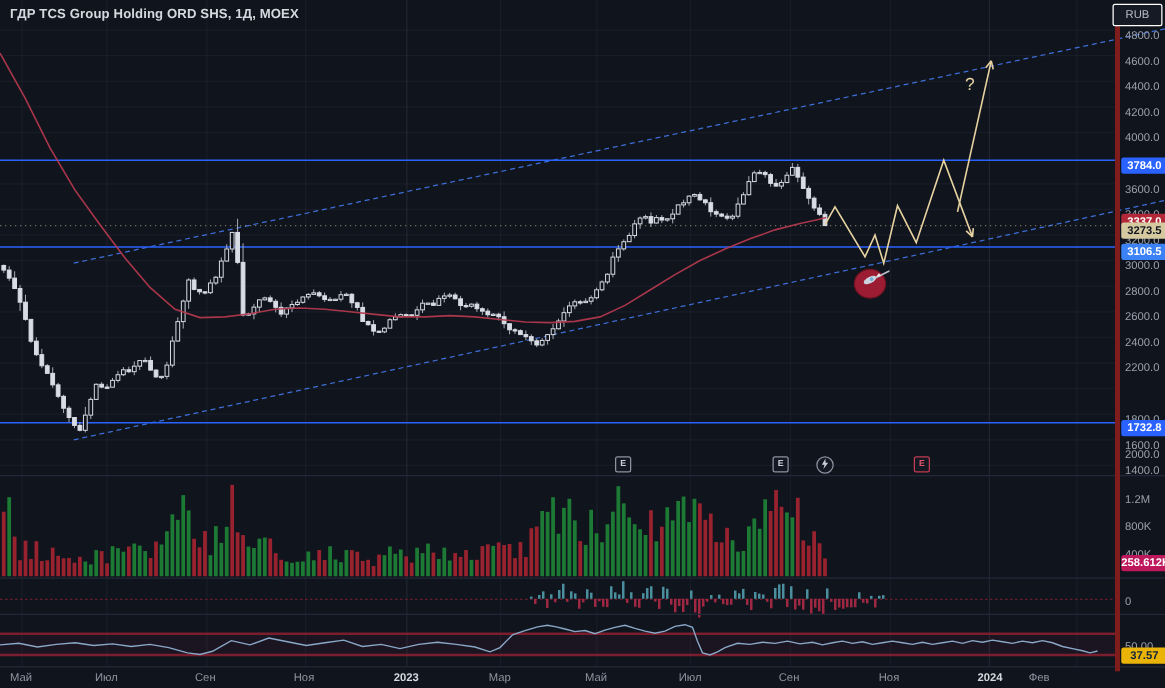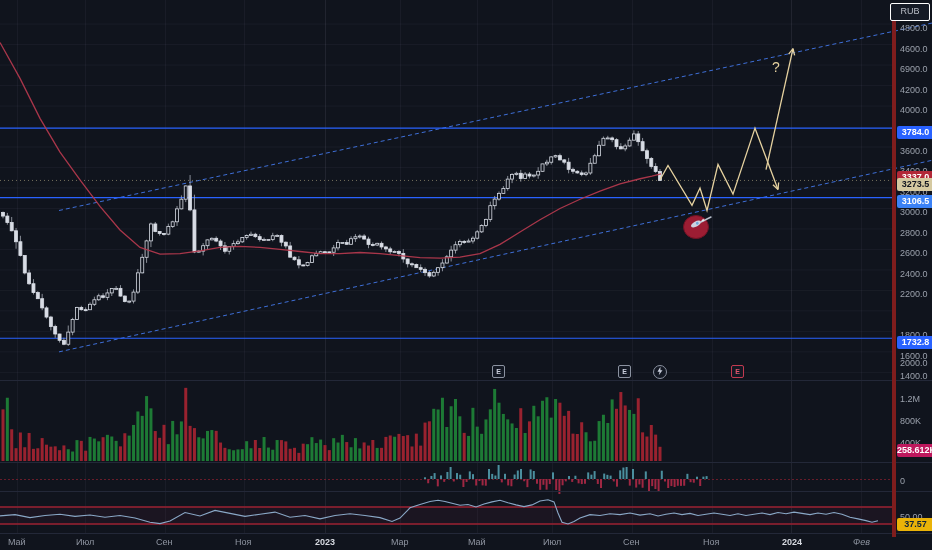--- a/index.html
+++ b/index.html
@@ -640,25 +640,26 @@
         </g>
       </g>
     <g id="g-chrome">
         <line x1="0" y1="380.5" x2="932" y2="380.5" stroke="#232838" stroke-width="1"></line>
         <line x1="0" y1="462.5" x2="932" y2="462.5" stroke="#232838" stroke-width="1"></line>
         <line x1="0" y1="491.5" x2="932" y2="491.5" stroke="#232838" stroke-width="1"></line>
         <line x1="0" y1="533.5" x2="932" y2="533.5" stroke="#232838" stroke-width="1"></line>
       </g>
   </svg>
 
+  <div id="title">ГДР TCS Group Holding ORD SHS, 1Д, MOEX</div>
   <div id="rub-btn">RUB</div>
   <div id="price-scale">
       <div class="tick" style="top: 19.0732px;">4800.0</div>
       <div class="tick" style="top: 39.561px;">4600.0</div>
-      <div class="tick" style="top: 60.0488px;">6900.0</div>
+      <div class="tick" style="top: 60.0488px;">4400.0</div>
       <div class="tick" style="top: 80.5366px;">4200.0</div>
       <div class="tick" style="top: 101.024px;">4000.0</div>
       <div class="tick" style="top: 142px;">3600.0</div>
       <div class="tick" style="top: 162.488px;">3400.0</div>
       <div class="tick" style="top: 182.976px;">3200.0</div>
       <div class="tick" style="top: 203.463px;">3000.0</div>
       <div class="tick" style="top: 223.951px;">2800.0</div>
       <div class="tick" style="top: 244.439px;">2600.0</div>
       <div class="tick" style="top: 264.927px;">2400.0</div>
       <div class="tick" style="top: 285.415px;">2200.0</div>
@@ -684,21 +685,21 @@
       <div class="time-label" style="left: 76px;">Июл</div>
       <div class="time-label" style="left: 156px;">Сен</div>
       <div class="time-label" style="left: 235px;">Ноя</div>
       <div class="time-label bold" style="left: 315px;">2023</div>
       <div class="time-label" style="left: 391px;">Мар</div>
       <div class="time-label" style="left: 468px;">Май</div>
       <div class="time-label" style="left: 543px;">Июл</div>
       <div class="time-label" style="left: 623px;">Сен</div>
       <div class="time-label" style="left: 703px;">Ноя</div>
       <div class="time-label bold" style="left: 782px;">2024</div>
-      <div class="time-label" style="left: 853px; font-style: italic;">Фев</div>
+      <div class="time-label" style="left: 823px;">Фев</div>
       <div class="evt" style="left: 492px;">E</div>
       <div class="evt" style="left: 618px;">E</div>
       <div class="evt circle" style="left: 653px;"><svg width="10" height="10" viewBox="0 0 12 12" style="vertical-align:-1px">
           <polygon points="6.5,1 3,7 5.5,7 4.5,11 9,5 6.5,5" fill="#c9cedb"></polygon>
         </svg></div>
       <div class="evt alert" style="left: 731px;">E</div>
     </div>
 </div>
 
 </body></html>

